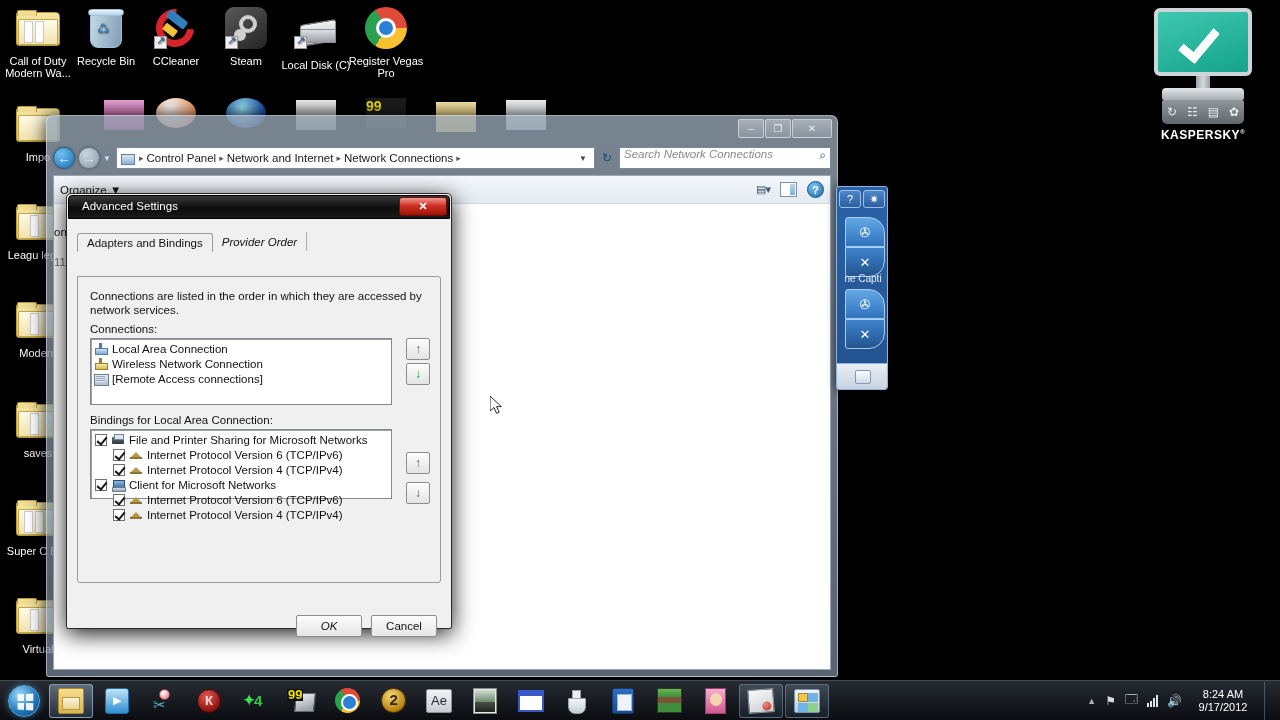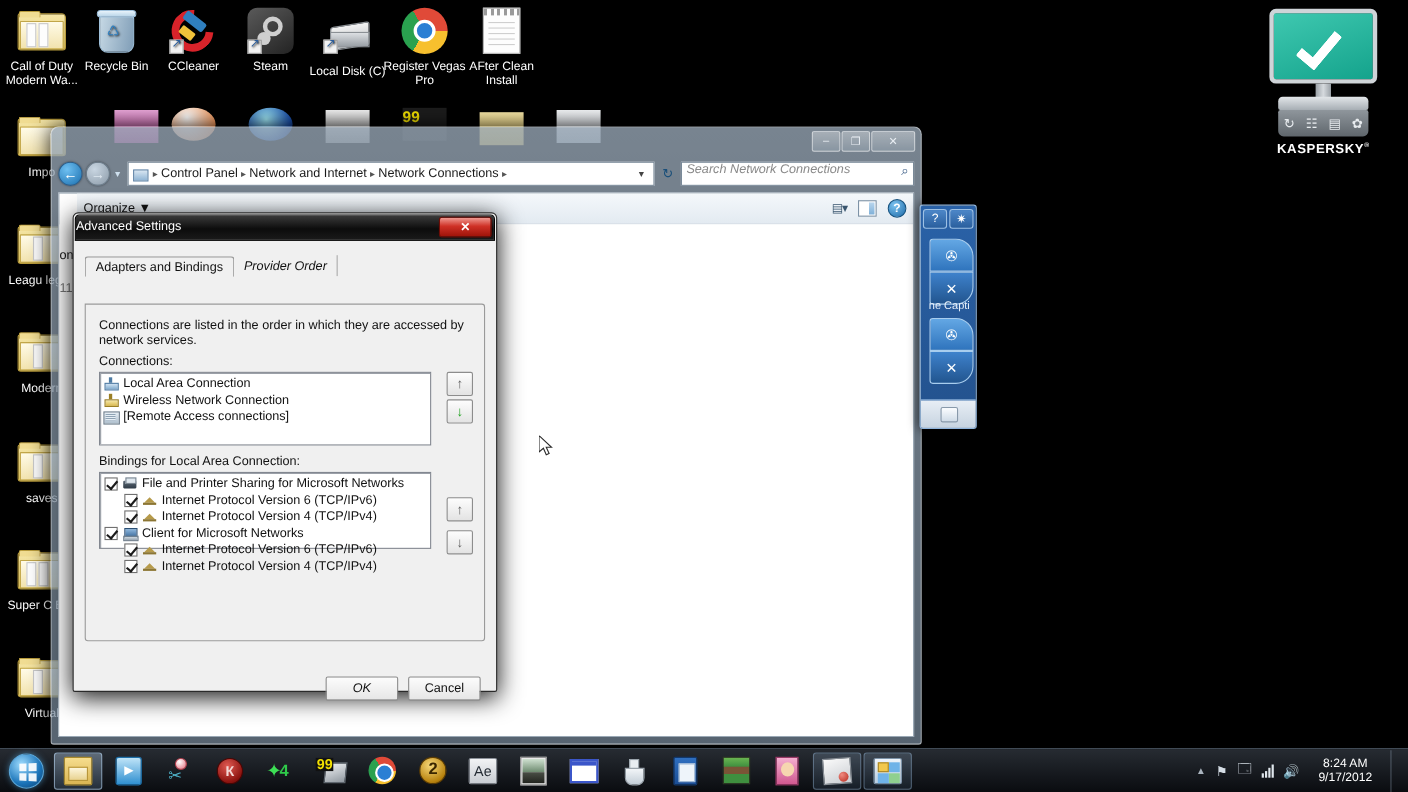--- a/index.html
+++ b/index.html
@@ -132,21 +132,21 @@
   #exp-crumbs .sep { color:#555; padding:0 1px; font-size:9px; }
   #exp-crumbs .cdrop { margin-left:auto; color:#444; font-size:8px; padding:0 4px; }
   #exp-refresh { width:18px; text-align:center; color:#1a4f7a; font-size:12px; }
   #exp-search { width:212px; height:22px; background:#fff; border:1px solid #7a8a99;
     display:flex; padding:0 4px; font-size:11.5px; color:#8a8a8a; font-style:italic; }
   #exp-search .mag { margin-left:auto; color:#41628a; font-style:normal; font-size:12px; }
 
   #exp-body { position:absolute; left:6px; right:6px; top:59px; bottom:6px;
     background:#fff; border:1px solid #9aa8b5; }
   #exp-toolbar { height:28px; background:linear-gradient(180deg,#f4f8fb,#e3eaf1);
-    border-bottom:1px solid #cdd8e2; display:flex; align-items:center; padding:0 6px; font-size:11.5px; color:#1a1a1a;margin-left:16px;}
+    border-bottom:1px solid #cdd8e2; display:flex; align-items:center; padding:0 6px; font-size:11.5px; color:#1a1a1a;}
   #exp-toolbar .organize { color:#111; }
   #exp-toolbar .tb-right { margin-left:auto; display:flex; align-items:center; gap:10px; }
   .viewglyph { font-size:11px; color:#3a566f; letter-spacing:-1px;}
   .panebtn { width:17px; height:15px; border:1px solid #7d92a6; background:#fff; position:relative;}
   .panebtn:after { content:""; position:absolute; right:1px; top:1px; bottom:1px; width:5px;
     background:linear-gradient(180deg,#b9d6ee,#7fb0d8); }
   .helpbtn { width:17px; height:17px; border-radius:50%; color:#fff; font-size:11px; font-weight:bold;
     display:flex; align-items:center; justify-content:center;
     background:radial-gradient(circle at 35% 30%, #7cc3f0, #1d6aa8); border:1px solid #15527f;}
 
@@ -181,21 +181,21 @@
   #bp-footer .fdot { width:16px; height:14px; background:linear-gradient(180deg,#fbfdff,#cfdbe7);
     border:1px solid #8899aa; border-radius:2px; }
 
   
   #adv-dialog { position:absolute; left:66px; top:193px; width:386px; height:436px;
     background:#f0f0f0; border:1px solid #2a2a2a; border-radius:5px 5px 2px 2px;
     box-shadow:0 5px 22px rgba(0,0,0,.9); padding:1px; }
   #adv-title { height:24px; border-radius:4px 4px 0 0; position:relative;
     background:linear-gradient(180deg,#3a3a3a,#0c0c0c 55%,#1a1a1a);
     border:1px solid #000; }
-  #adv-title .t { position:absolute; left:0; top:4px; font-size:11.5px; color:#fff; }
+  #adv-title .t { position:absolute; left:13px; top:4px; font-size:11.5px; color:#fff; }
   #adv-close { position:absolute; right:2px; top:1px; width:48px; height:19px; border-radius:3px;
     background:linear-gradient(180deg,#f09a92,#cf3126 45%,#9e1309);
     border:1px solid #6d0d06; color:#fff; font-size:11px; font-weight:bold;
     display:flex; align-items:center; justify-content:center; }
 
   #adv-inner { position:absolute; left:1px; right:1px; top:25px; bottom:1px; background:#f0f0f0; }
 
   #tabstrip { position:absolute; left:9px; top:12px; right:9px; height:20px; display:flex; align-items:flex-end; }
   .tab { height:19px; padding:0 9px; font-size:11.5px; color:#111; background:#f0f0f0;
     display:flex; align-items:center; }
@@ -424,33 +424,20 @@
 
     <div class="dicon" style="left:348px; top:4px;">
       <div class="glyph">
         <div class="chrome">
             <div class="inner"></div>
           </div>
       </div>
       <span class="lbl">Register Vegas Pro</span>
     </div>
 
-    <div class="dicon" style="left:418px; top:4px;">
-      <div class="glyph">
-        <div class="doc">
-            <div class="hdr"></div>
-          <div class="ln" style="top:12px"></div>
-            <div class="ln" style="top:17px"></div>
-          <div class="ln" style="top:22px"></div>
-            <div class="ln" style="top:27px"></div>
-          <div class="ln" style="top:32px"></div>
-          </div>
-      </div>
-      <span class="lbl">AFter Clean Install</span>
-    </div>
 
     <div class="strip" style="left:104px; top:100px; background:linear-gradient(180deg,#e8a6d8,#b3408f);"></div>
     <div class="strip" style="left:156px; top:98px; border-radius:50%; background:radial-gradient(circle at 35% 30%,#fff,#e8762a);"></div>
     <div class="strip" style="left:226px; top:98px; border-radius:50%; background:radial-gradient(circle at 40% 35%,#9fe8f5,#1b4fa8 70%,#0a1d4a);"></div>
     <div class="strip" style="left:296px; top:100px; background:linear-gradient(180deg,#f0f0f0,#8f8f8f);"></div>
     <div class="strip" style="left:366px; top:98px; background:#1c1c1c;">
       <span style="position:absolute;left:0;top:0;color:#f2e000;font-size:14px;font-weight:bold;">99</span>
     </div>
     <div class="strip" style="left:436px; top:102px; background:linear-gradient(180deg,#f6e6a8,#ddc05e);"></div>
     <div class="strip" style="left:506px; top:100px; background:linear-gradient(180deg,#f2f4f6,#b9bfc5);"></div>

